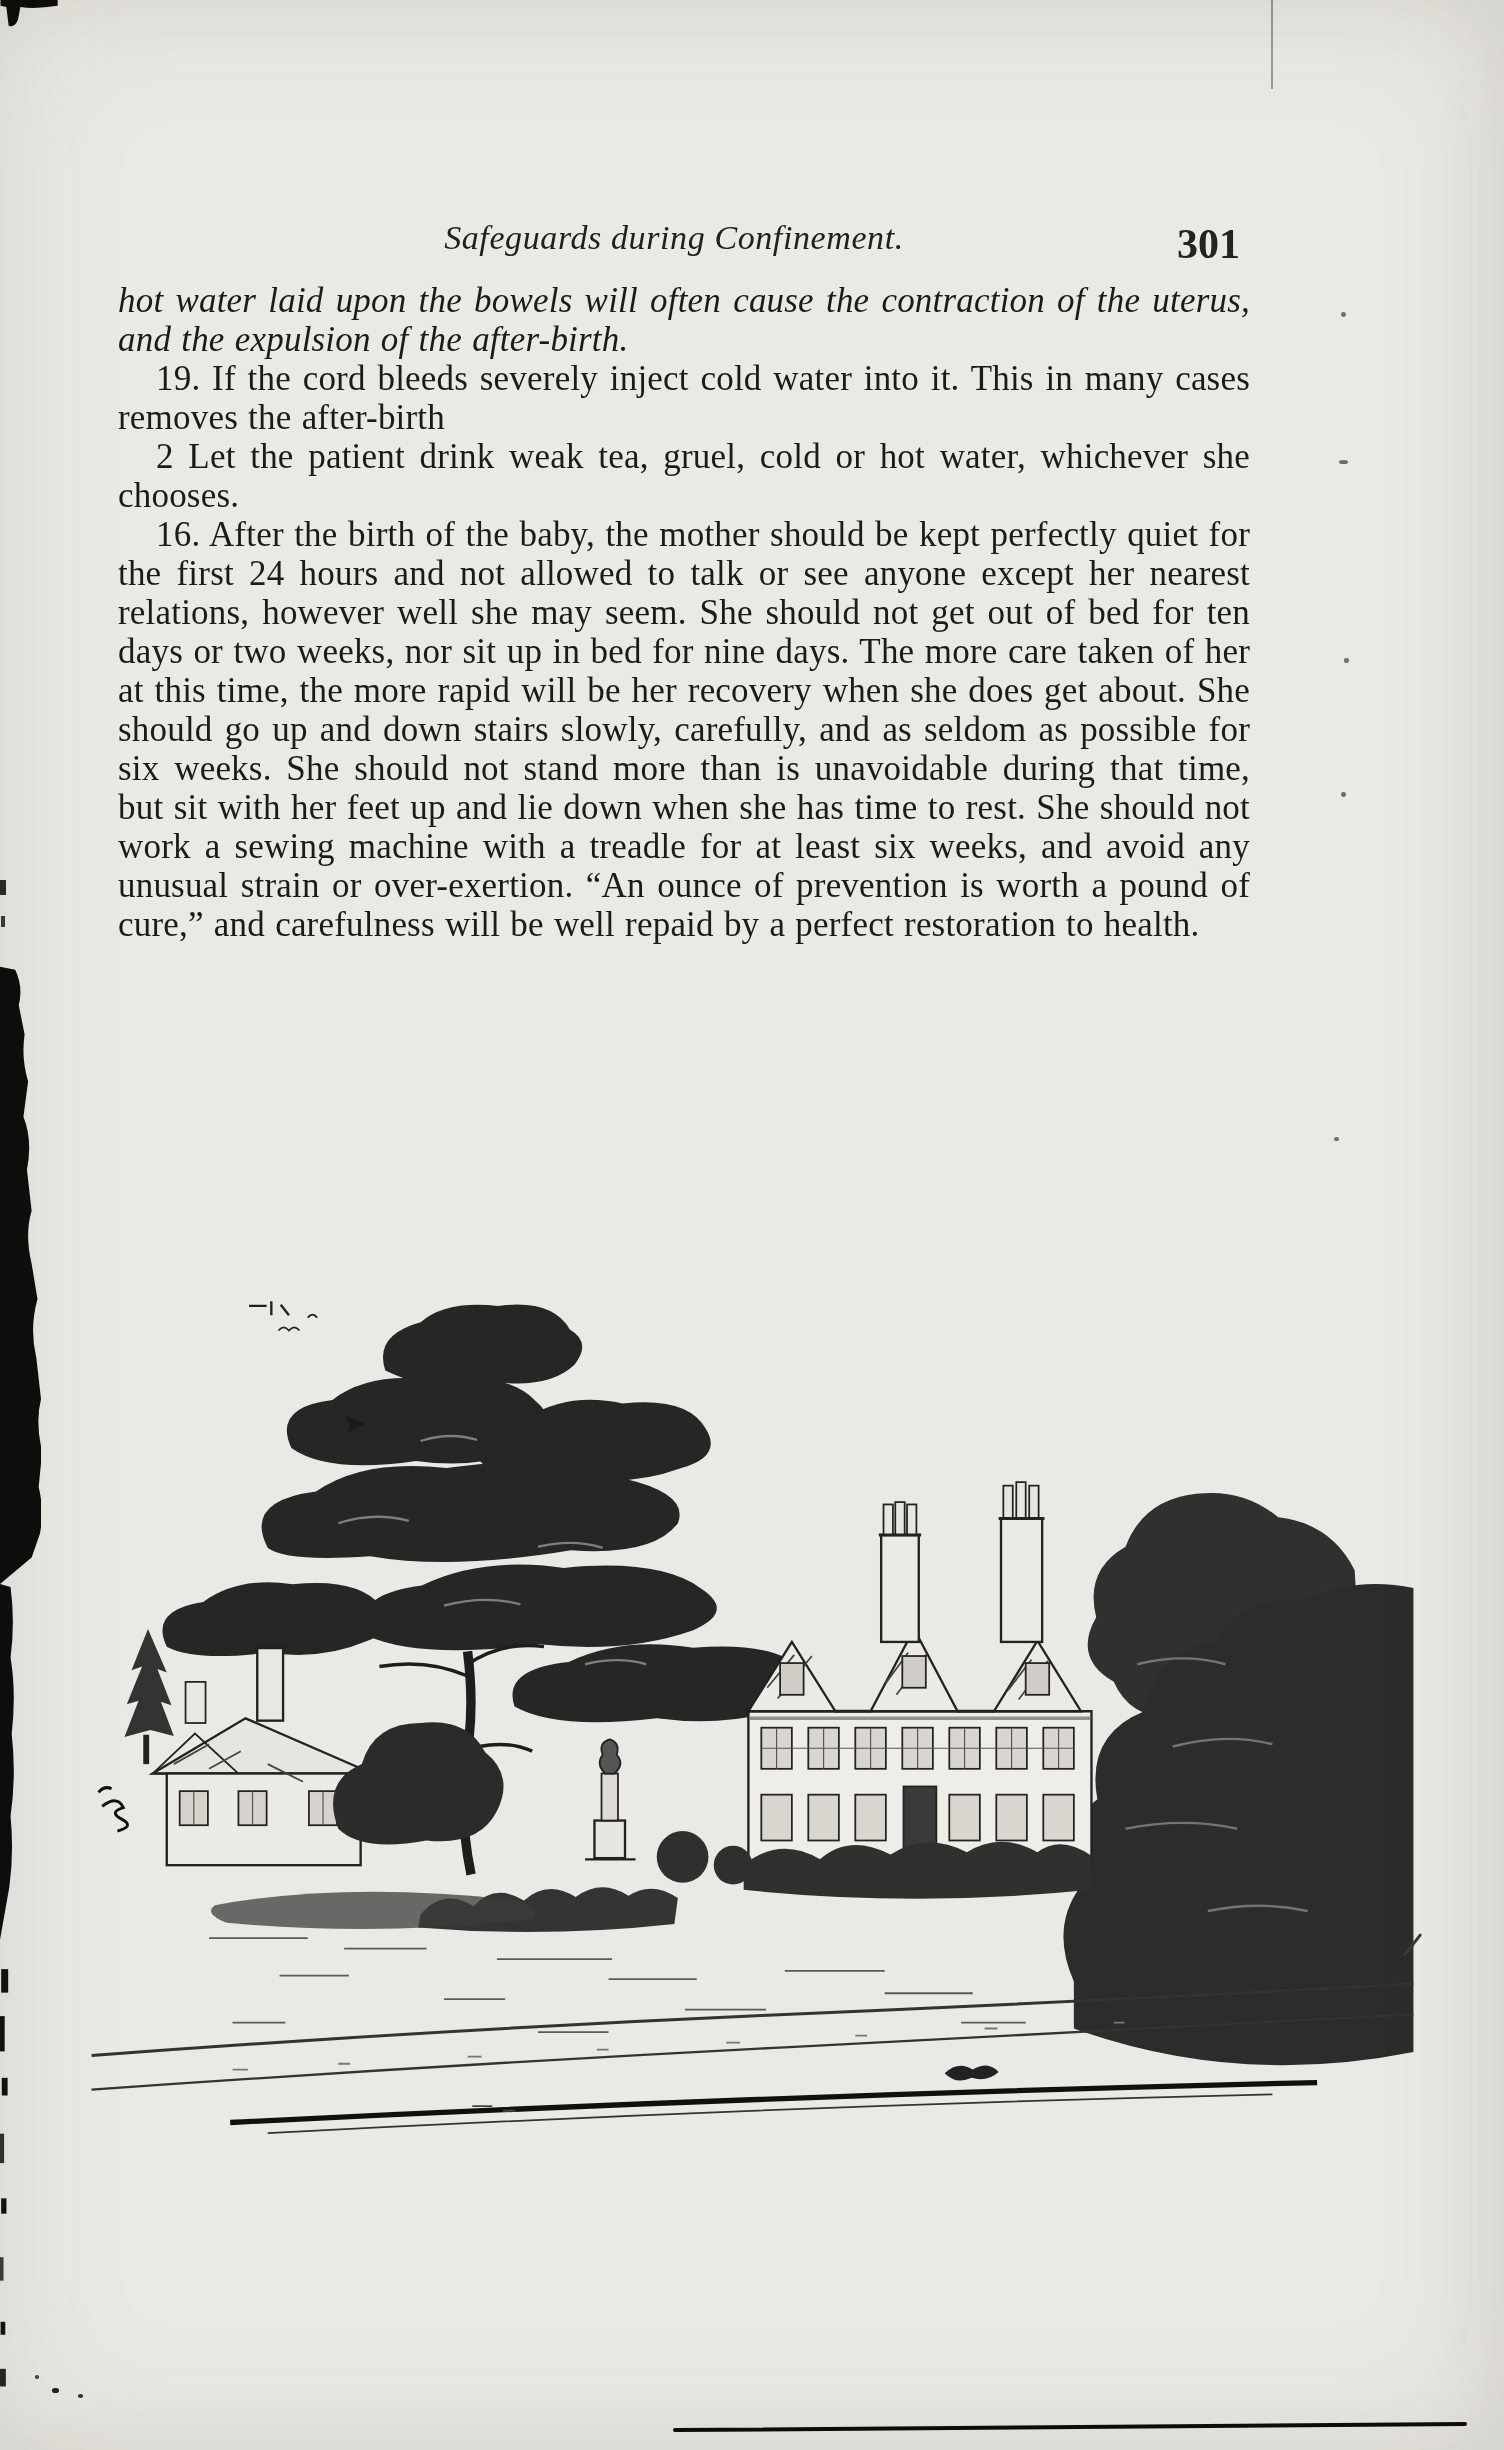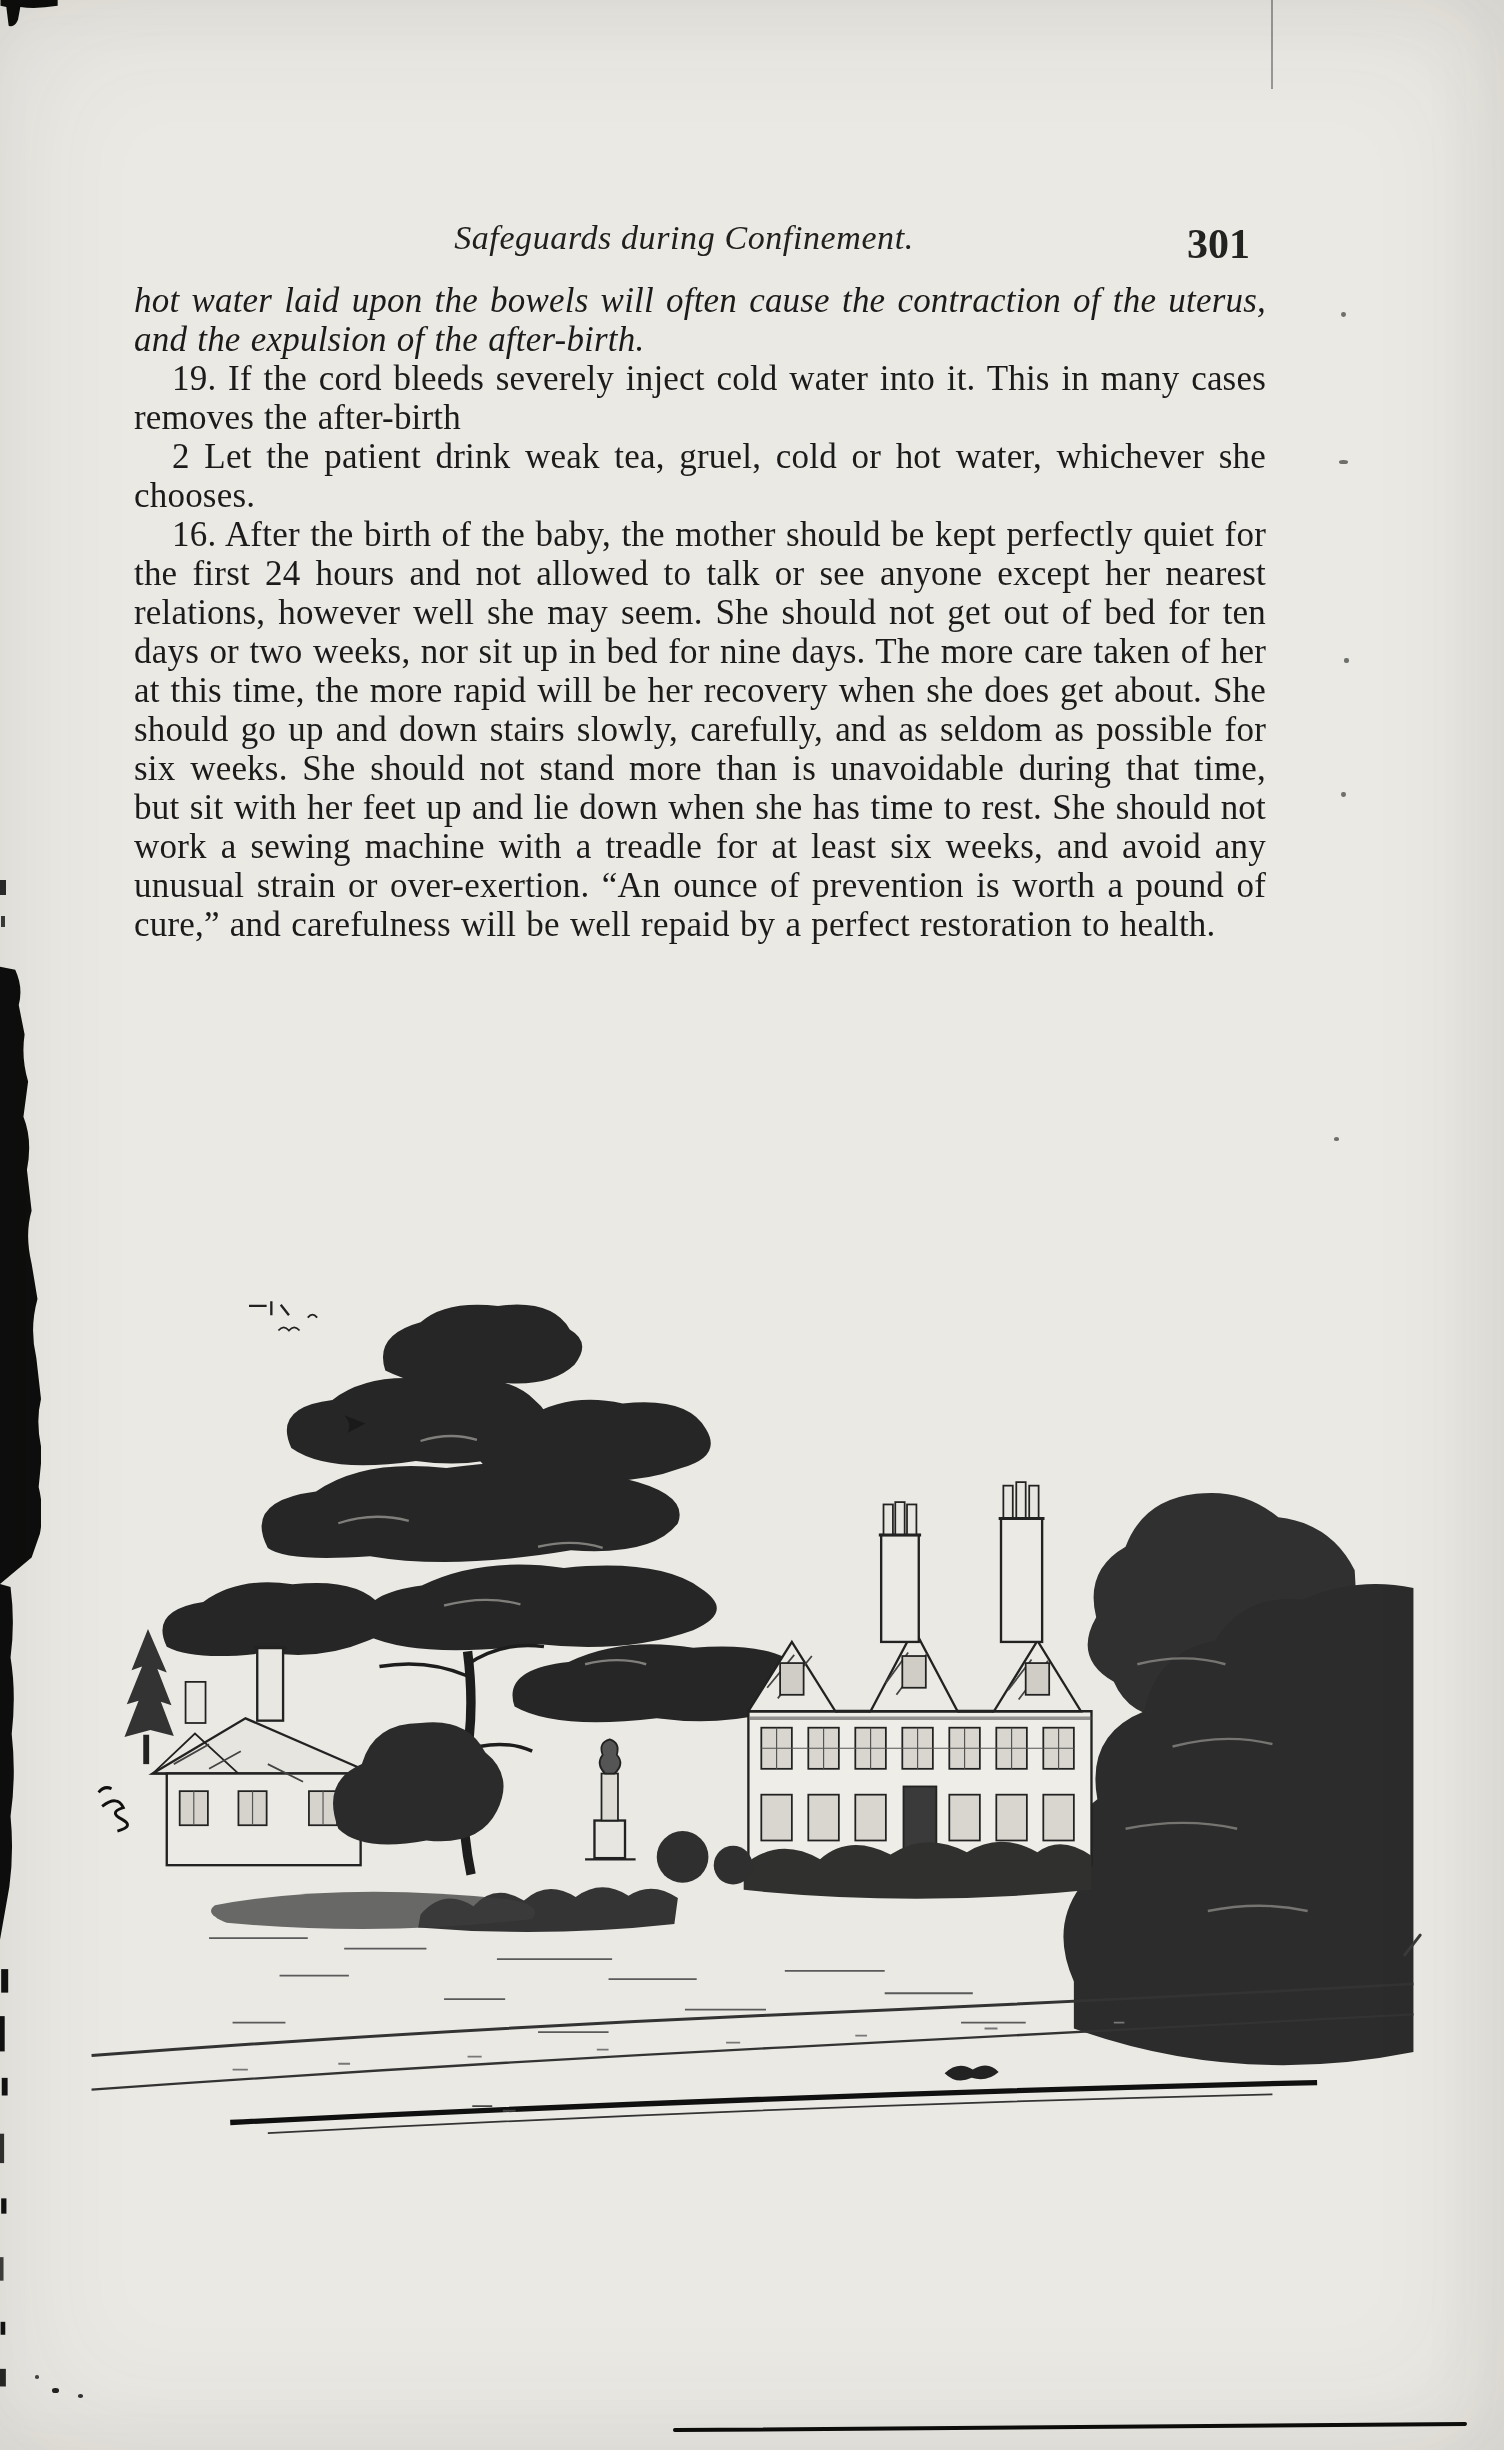--- a/index.html
+++ b/index.html
@@ -19,21 +19,21 @@
     content: "";
     position: absolute;
     inset: 0;
     pointer-events: none;
     box-shadow: inset 0 0 141px rgba(60,55,45,0.10), inset -23.5px 0 71px rgba(60,55,45,0.05);
   }
   
   .page-header {
     position: absolute;
     top: 219px;
-    left: 118px;
+    left: 108px;
     width: 1132px;
     height: 47px;
   }
   .running-title {
     position: absolute;
     left: 50%;
     transform: translateX(-50%);
     font-style: italic;
     font-size: 34px;
     letter-spacing: 0.6px;
@@ -45,21 +45,21 @@
     right: 0;
     top: 1.2px;
     font-size: 42px;
     font-weight: 700;
     color: #232321;
   }
   
   .body-text {
     position: absolute;
     top: 281px;
-    left: 134px;
+    left: 118px;
     width: 1132px;
     font-size: 35px;
     line-height: 39px;
     letter-spacing: 0.2px;
     word-spacing: 1.2px;
     text-align: justify;
   }
   .para { margin: 0; }
   .para.indent { text-indent: 38px; }
   .para.lead { font-style: italic; }

